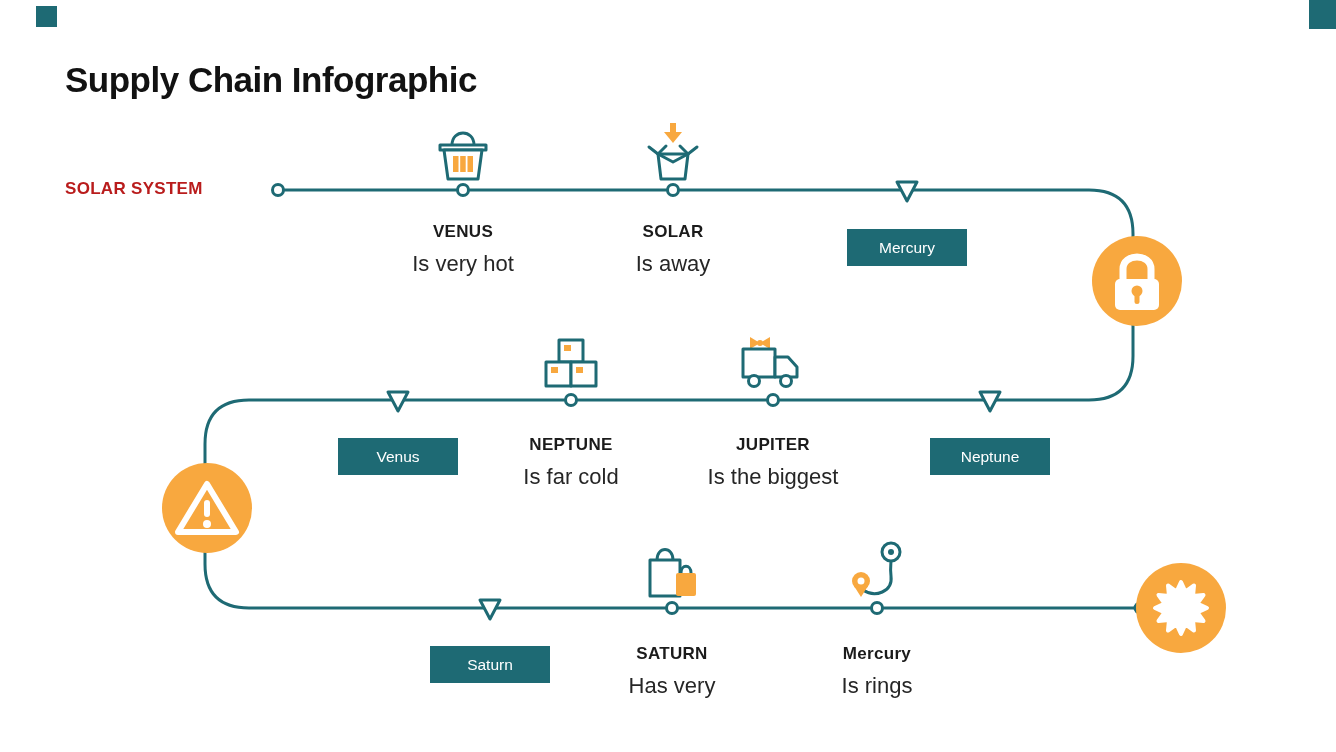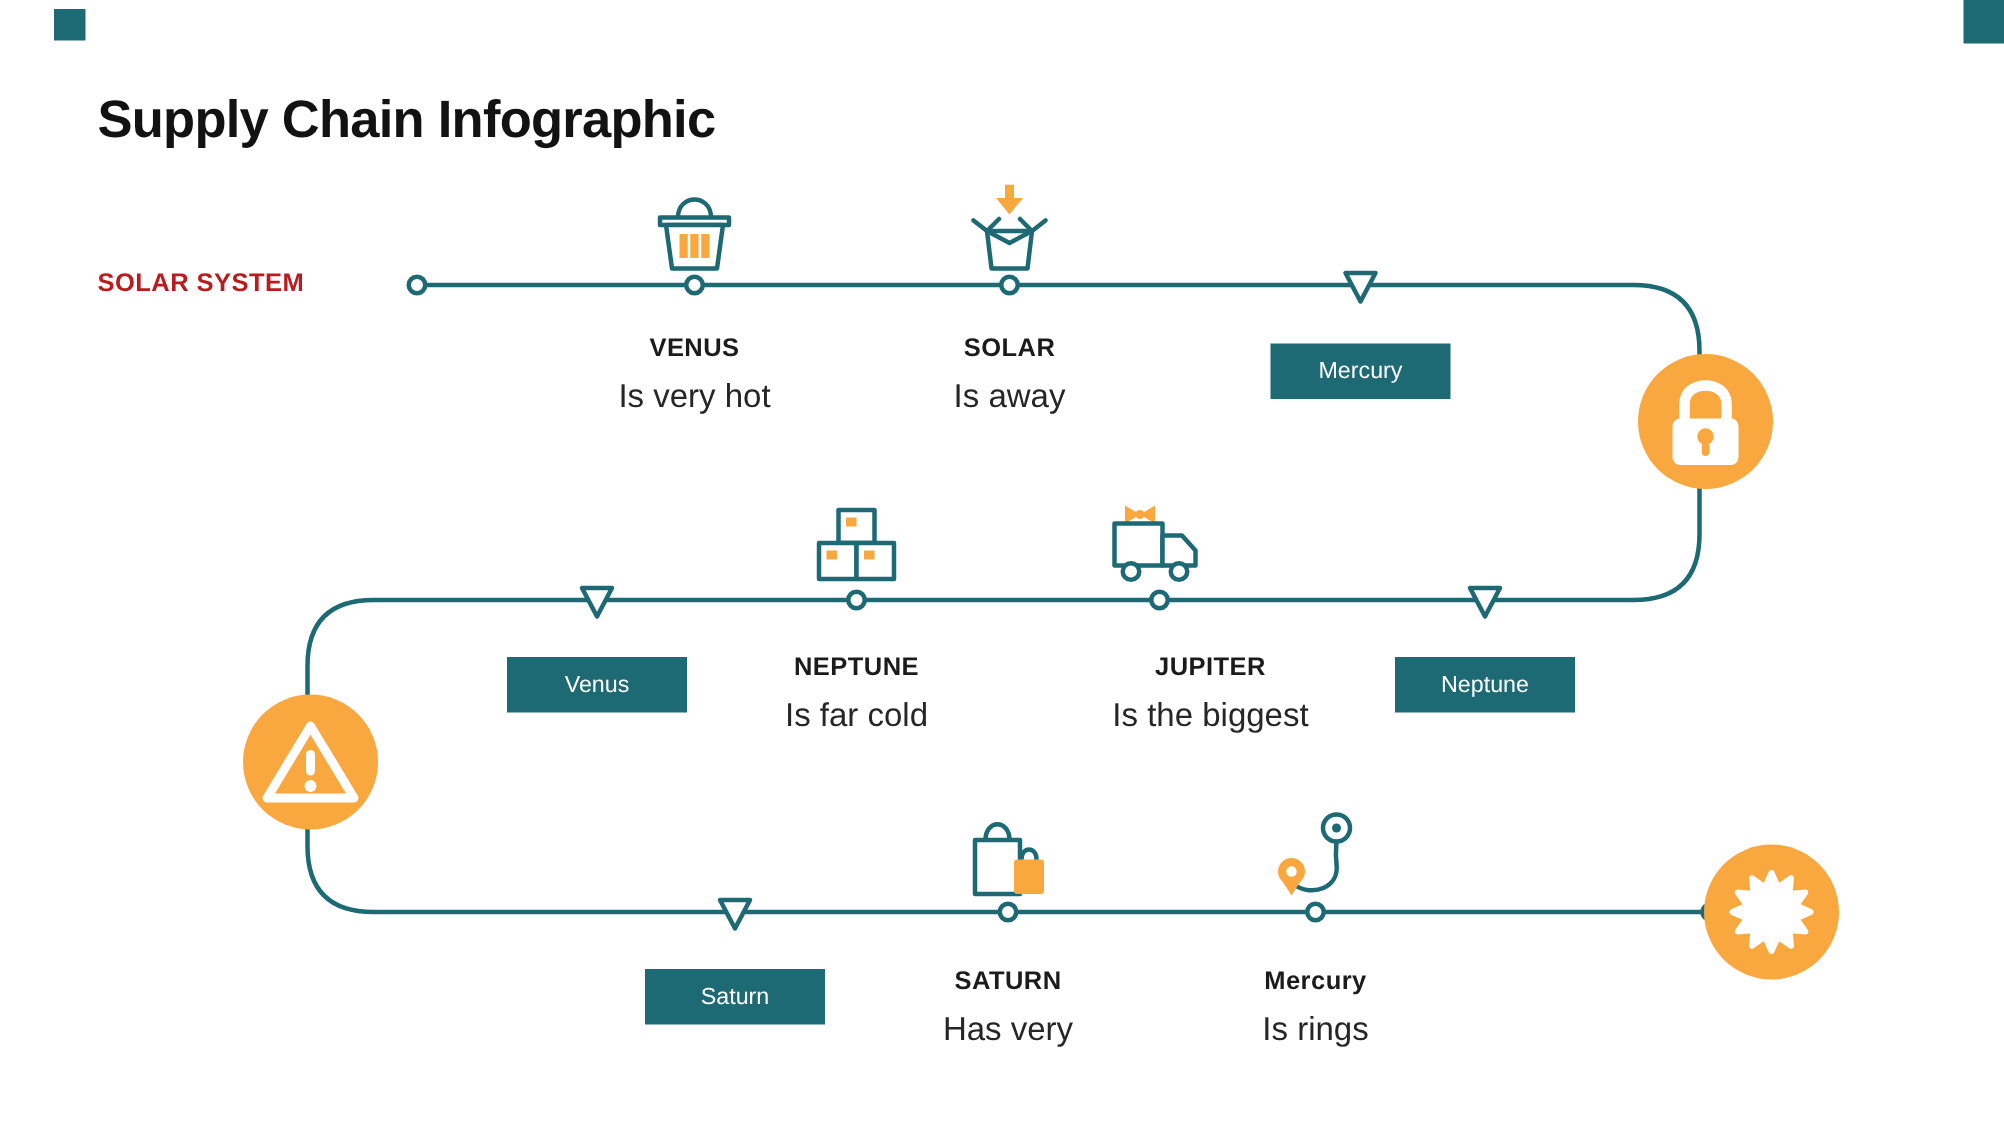--- a/index.html
+++ b/index.html
@@ -119,21 +119,21 @@
     <div class="stop-desc">Is very hot</div>
   </div>
   <div class="stop" style="left:673px;top:222px">
     <div class="stop-name">SOLAR</div>
     <div class="stop-desc">Is away</div>
   </div>
   <div class="stop" style="left:571px;top:435px">
     <div class="stop-name">NEPTUNE</div>
     <div class="stop-desc">Is far cold</div>
   </div>
-  <div class="stop" style="left:807px;top:435px">
+  <div class="stop" style="left:773px;top:435px">
     <div class="stop-name">JUPITER</div>
     <div class="stop-desc">Is the biggest</div>
   </div>
   <div class="stop" style="left:672px;top:644px">
     <div class="stop-name">SATURN</div>
     <div class="stop-desc">Has very</div>
   </div>
   <div class="stop" style="left:877px;top:644px">
     <div class="stop-name">Mercury</div>
     <div class="stop-desc">Is rings</div>

